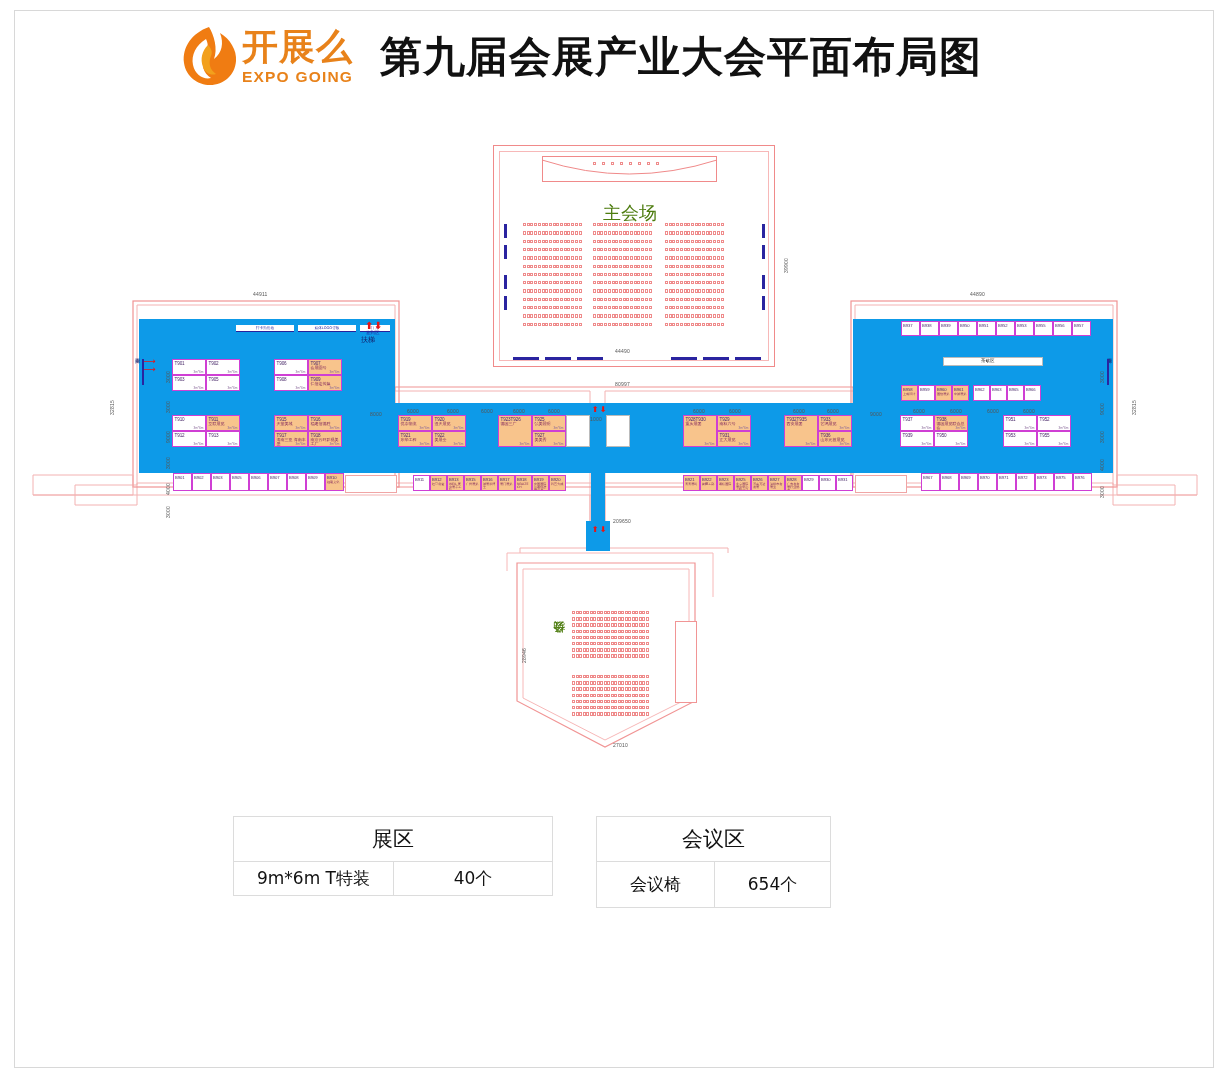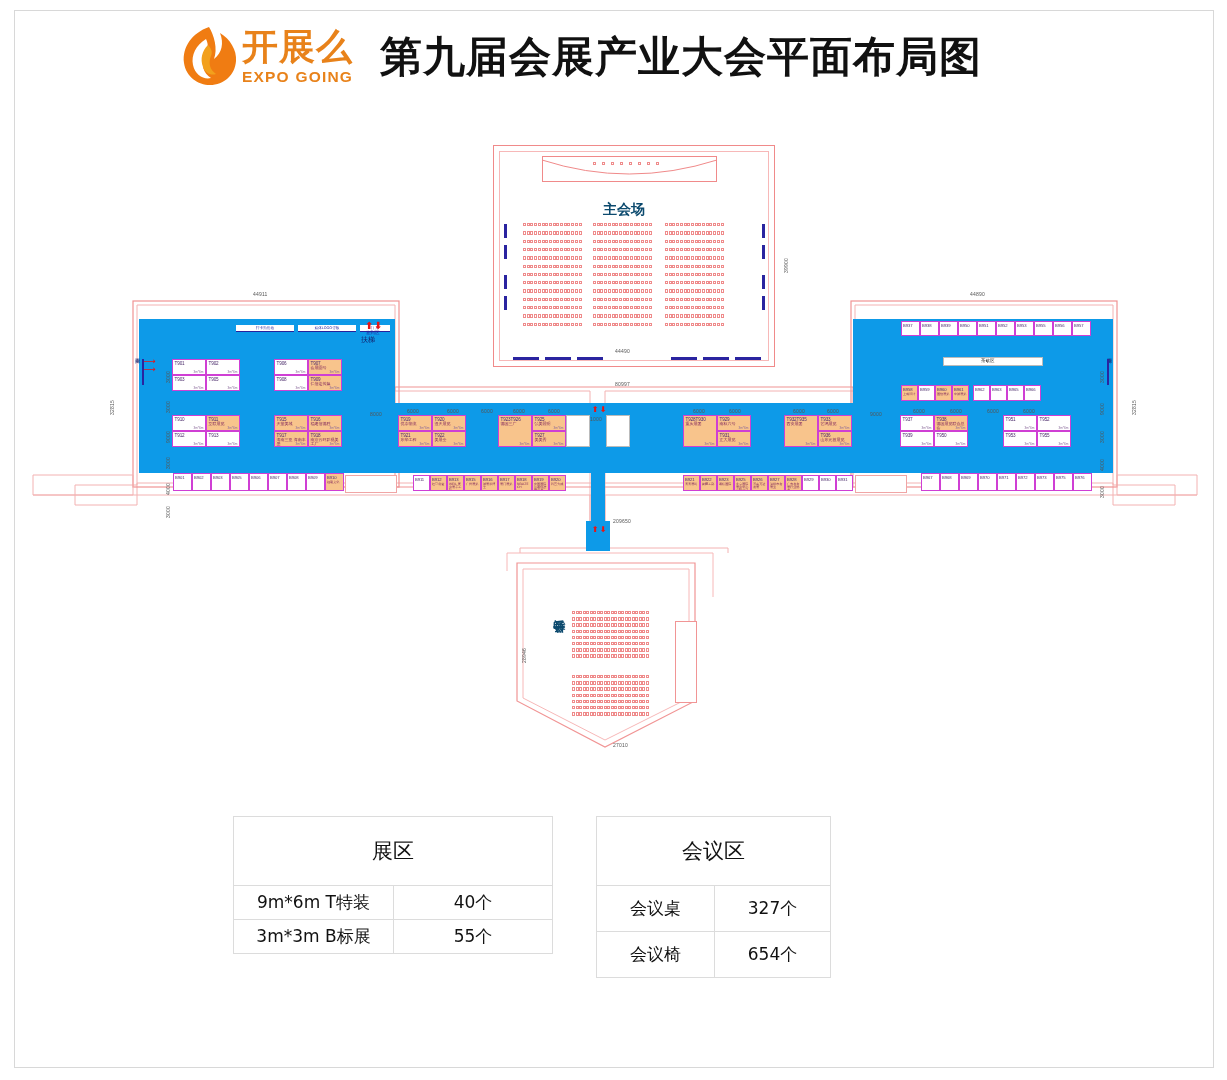--- a/index.html
+++ b/index.html
@@ -65,21 +65,21 @@
   .dim.v { transform-origin: 0 0; transform: rotate(-90deg); }
 
   
   .room {
     position: absolute; border: 1.4px solid #f08a8a; background: #fff;
   }
   .room-inner {
     position: absolute; border: 1px solid #f3a0a0;
   }
   .hall-name {
-    position: absolute; font-size: 14px; color: #0c4a6e; font-weight: bold;
+    position: absolute; font-size: 18px; color: #4d7c0f; font-weight: normal;
     font-family: "DejaVu Sans", "Liberation Sans", sans-serif;
   }
   .hall-name.vert { writing-mode: vertical-rl; transform: rotate(180deg); }
 
   
   .seatgrid { position: absolute; }
   .seat {
     position: absolute; width: 3px; height: 3.4px;
     border: .5px solid #ef8b8b; background: #fff;
   }
@@ -131,21 +131,21 @@
 
   
   #tables { position: absolute; left: 0; top: 800px; width: 1200px; height: 150px; }
   table.info {
     position: absolute; border-collapse: collapse;
     font-family: "DejaVu Sans", "Liberation Sans", sans-serif;
   }
   table.info td, table.info th {
     border: 1px solid #dcdcdc; text-align: center; color: #111;
   }
-  table.info .thead { font-size: 21px; padding: 20px 0; font-weight: normal; }
+  table.info .thead { font-size: 21px; padding: 8px 0; font-weight: normal; }
   table.info td { font-size: 17px; padding: 5px 0; }
   #tbl-exhibit { left: 218px; top: 5px; width: 320px; }
   #tbl-exhibit td.k { width: 160px; }
   #tbl-meeting { left: 581px; top: 5px; width: 235px; }
   #tbl-meeting td { padding: 11px 0; }
   #tbl-meeting td.k { width: 118px; }
 </style>
 </head>
 <body>
 
@@ -1669,38 +1669,30 @@
       <thead>
             <tr>
               <th class="thead" colspan="2">展区</th>
             </tr>
           </thead>
       <tbody id="tbody-exhibit">
             <tr>
               <td class="k">9m*6m T特装</td>
               <td>40个</td>
             </tr>
-            <tr>
-              <td class="k">3m*3m B标展</td>
-              <td>55个</td>
-            </tr>
           </tbody>
     </table>
     <table class="info" id="tbl-meeting">
       <thead>
             <tr>
               <th class="thead" colspan="2">会议区</th>
             </tr>
           </thead>
       <tbody id="tbody-meeting">
             <tr>
-              <td class="k">会议桌</td>
-              <td>327个</td>
-            </tr>
-            <tr>
               <td class="k">会议椅</td>
               <td>654个</td>
             </tr>
           </tbody>
     </table>
   </div>
 
 </div>
 </div>
 

